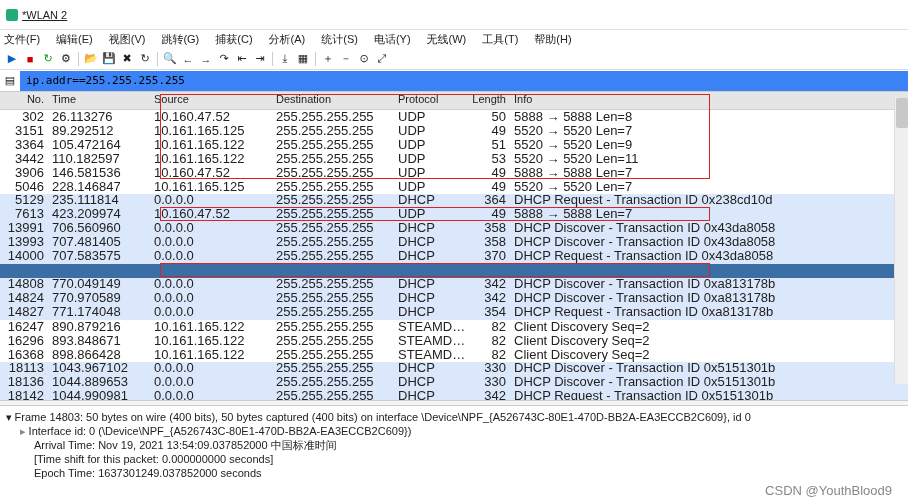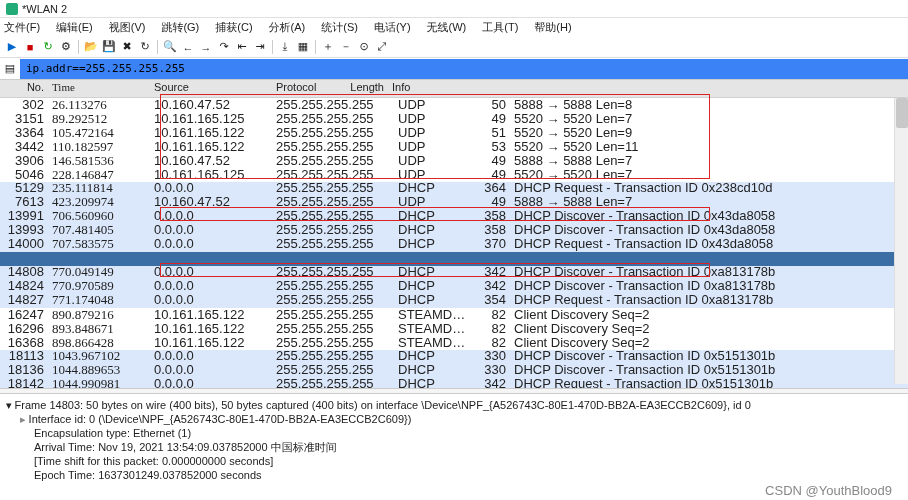--- a/index.html
+++ b/index.html
@@ -1,29 +1,29 @@
 <!DOCTYPE html>
 <html><head>
 <meta charset="utf-8">
 <style>
   * { box-sizing: border-box; margin: 0; padding: 0; font-family: "Segoe UI", Tahoma, sans-serif; }
   body { width: 908px; height: 500px; background: #fff; overflow: hidden; font-size: 11px; color: #222; }
-  .titlebar { height: 18px; padding: 0 6px; display: flex; align-items: center; border-bottom: 1px solid #e0e0e0; }
+  .titlebar { height: 30px; padding: 0 6px; display: flex; align-items: center; border-bottom: 1px solid #e0e0e0; text-decoration: underline; }
   .titlebar .icon { width: 12px; height: 12px; background: #2a7; border-radius: 2px; margin-right: 4px; }
   .menubar { height: 18px; display: flex; align-items: center; padding: 0 4px; gap: 16px; font-size: 11px; }
   .toolbar { height: 22px; display: flex; align-items: center; padding: 0 4px; gap: 2px; border-bottom: 1px solid #ddd; }
   .tbtn { width: 16px; height: 16px; display: inline-flex; align-items: center; justify-content: center; font-size: 11px; }
   .tsep { width: 1px; height: 14px; background: #ccc; margin: 0 2px; }
   .filterbar { height: 22px; display: flex; align-items: center; border-bottom: 1px solid #ccc; background: #fff; }
   .filterbar .bm { width: 14px; height: 14px; margin: 0 3px; display:flex; align-items:center; justify-content:center; }
   .filterbar input { flex: 1; height: 20px; border: none; background: #3b82f6; padding: 0 6px; font-size: 11px; outline: none; font-family: monospace; }
   .headers { height: 18px; display: flex; border-bottom: 1px solid #d0d0d0; background: #e5e5e5; font-size: 11px; }
   .headers .col, .row .col { padding: 1px 4px; white-space: nowrap; overflow: hidden; }
   .col-no { width: 48px; text-align: right; }
-  .col-time { width: 102px; font-family: Liberation Serif, serif; }
+  .col-time { width: 102px; }
   .col-src { width: 122px; }
   .col-dst { width: 122px; }
   .col-proto { width: 70px; }
   .col-len { width: 46px; text-align: right; }
   .col-info { flex: 1; }
   .table { height: 290px; overflow: hidden; font-family: "Consolas","Courier New",monospace; font-size: 13px; }
   .row { height: 14px; display: flex; align-items: center; line-height: 14px; }
   .row.sel { background: #3a6ea5; color: #fff; flex-direction: column; }
   .row.blue { background: #dbe8fb; align-items: flex-end; }
   .redbox { position: absolute; border: 1.5px solid #d22; pointer-events: none; }
@@ -90,20 +90,21 @@
 
 <div class="filterbar">
   <span class="bm">▤</span>
   <input type="text" value="ip.addr==255.255.255.255" style="">
 </div>
 
 <div class="headers">
   <div class="col col-no">No.</div>
   <div class="col col-time">Time</div>
   <div class="col col-src">Source</div>
+  <div class="col col-dst">Destination</div>
   <div class="col col-proto">Protocol</div>
   <div class="col col-len">Length</div>
   <div class="col col-info">Info</div>
 </div>
 
 <div class="table" id="packet-table">
     <div class="row">
       <div class="col col-no">302</div>
       <div class="col col-time">26.113276</div>
       <div class="col col-src">10.160.47.52</div>
@@ -300,19 +301,18 @@
 
 <div class="scroll-r">
     <div class="thumb"></div>
   </div>
 
 <div class="splitter"></div>
 
 <div class="details">
   <div class="line tri">Frame 14803: 50 bytes on wire (400 bits), 50 bytes captured (400 bits) on interface \Device\NPF_{A526743C-80E1-470D-BB2A-EA3ECCB2C609}, id 0</div>
   <div class="line tri-r" style="padding-left:14px">Interface id: 0 (\Device\NPF_{A526743C-80E1-470D-BB2A-EA3ECCB2C609})</div>
-  <div class="line" style="padding-left:28px">Encapsulation type: Ethernet (1)</div>
   <div class="line" style="padding-left:28px">Arrival Time: Nov 19, 2021 13:54:09.037852000 中国标准时间</div>
   <div class="line" style="padding-left:28px">[Time shift for this packet: 0.000000000 seconds]</div>
   <div class="line" style="padding-left:28px">Epoch Time: 1637301249.037852000 seconds</div>
 </div>
 
 <div class="footer">CSDN @YouthBlood9</div>
 
 </body></html>

